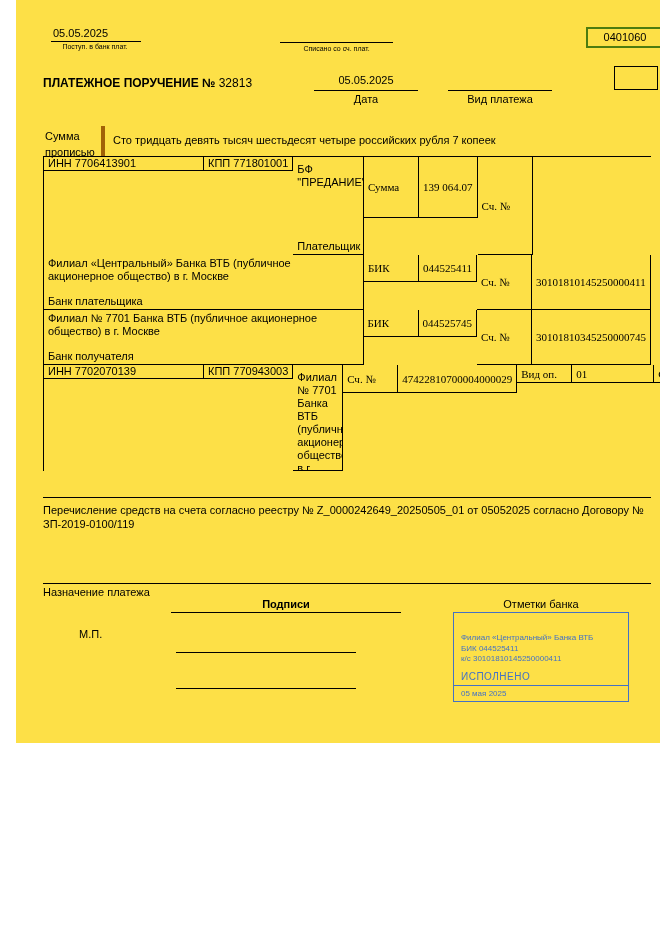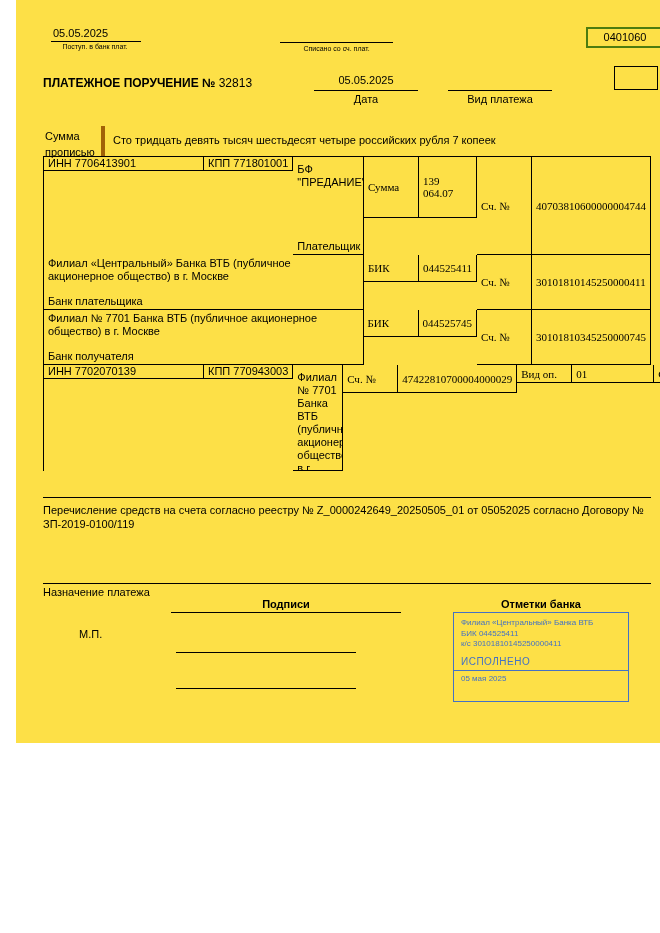--- a/index.html
+++ b/index.html
@@ -50,30 +50,30 @@
   .lbl2 { width: 83px; display: flex; align-items: center; }
   .val2 { flex: 1; display: flex; align-items: center; }
 
   
   .purpose-sep { left: 27px; top: 497px; width: 608px; height: 0; border-top: 1px solid #000; }
   .purpose-text { left: 27px; top: 503px; width: 608px; line-height: 14px; }
   .purpose-label-wrap { left: 27px; top: 583px; width: 608px; border-top: 1px solid #000; padding-top: 2px; }
 
   
   .sig-title { left: 155px; top: 598px; width: 230px; text-align: center; font-weight: bold; border-bottom: 1px solid #000; padding-bottom: 2px; }
-  .marks-title { left: 437px; top: 598px; width: 176px; text-align: center; font-weight: bold; }
+  .marks-title { left: 437px; top: 598px; width: 176px; text-align: center; font-weight: normal; }
   .mp { left: 63px; top: 628px; }
   .sigline { left: 160px; top: 638px; width: 180px; height: 14px; border-bottom: 1px solid #000; }
   .sigline2 { top: 674px; }
 
   
   .stamp {
     left: 437px; top: 612px; width: 176px; height: 90px;
     border: 1px solid #4472C4; color: #4472C4;
-    padding: 5px 7px; box-sizing: border-box;
+    padding: 20px 7px; box-sizing: border-box;
     font-size: 8px; line-height: 10.5px;
   }
   .stamp-status { font-weight: normal; font-size: 10px; margin-top: 7px; letter-spacing: 0.5px; }
   .stamp-divider { border-top: 1px solid currentColor; margin: 3px -7px 3px -7px; }
 </style>
 </head>
 <body>
 
 <div class="page">
 
@@ -111,21 +111,20 @@
           <div>Плательщик</div>
         </div>
       </div>
       <div class="tright">
         <div class="rrow" style="height:61px">
           <div class="cell lbl">Сумма</div>
           <div class="cell val">139 064.07</div>
         </div>
         <div class="rrow" style="flex:1">
           <div class="cell lbl">Сч. №</div>
-          <div class="cell val">40703810600000004744</div>
         </div>
       </div>
     </div>
 
     <div class="trow" style="height:55px">
       <div class="tleft">
         <div class="cell namecell bankcell">
           <div>Филиал «Центральный» Банка ВТБ (публичное акционерное общество) в г. Москве</div>
           <div>Банк плательщика</div>
         </div>

